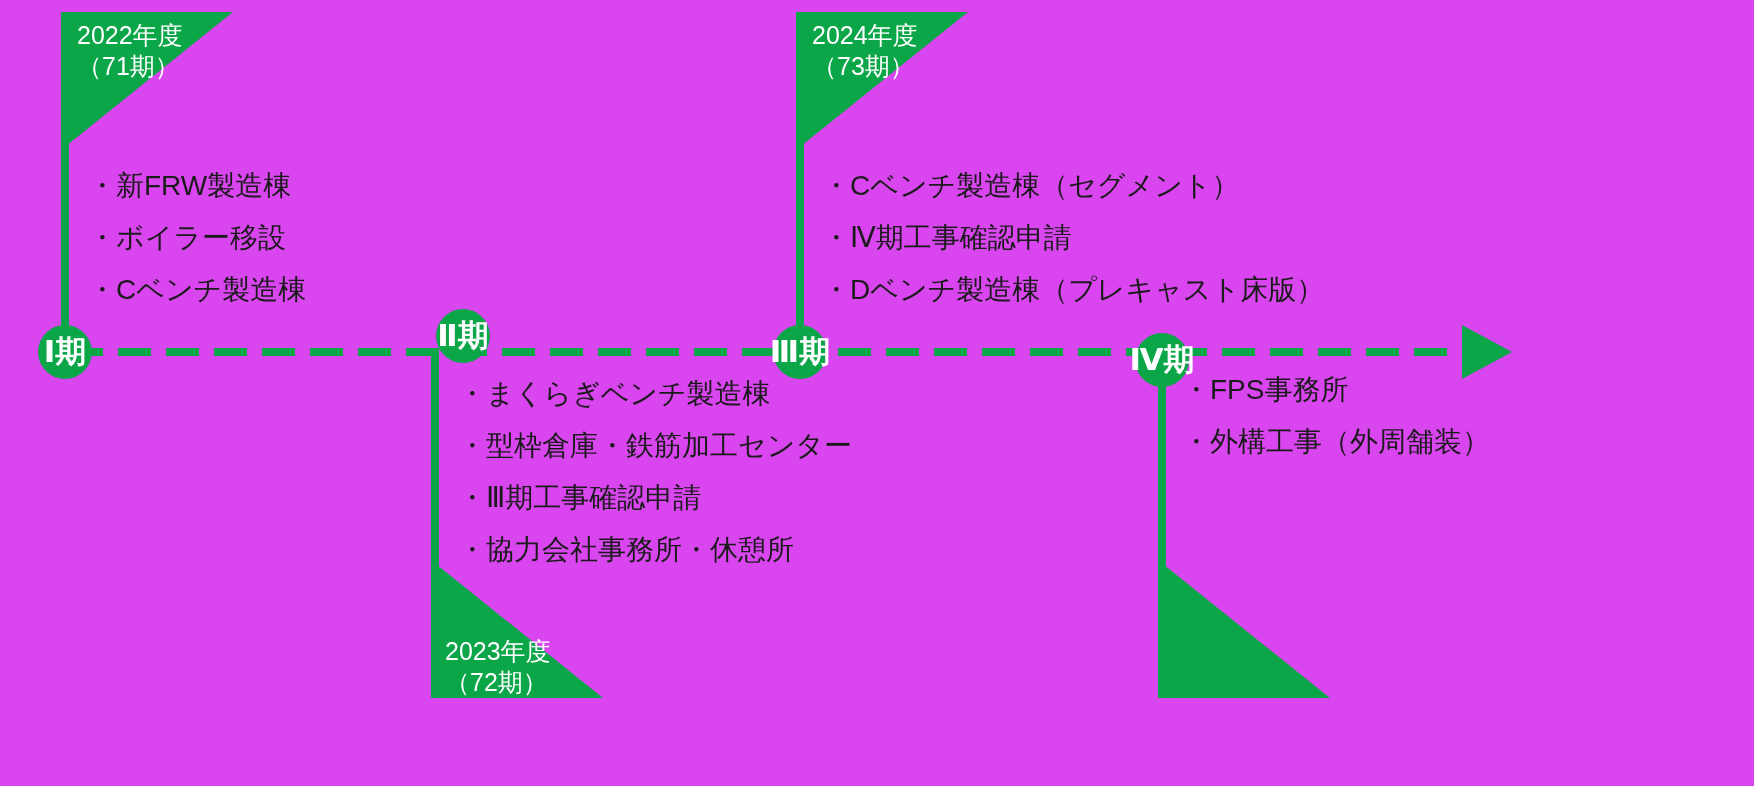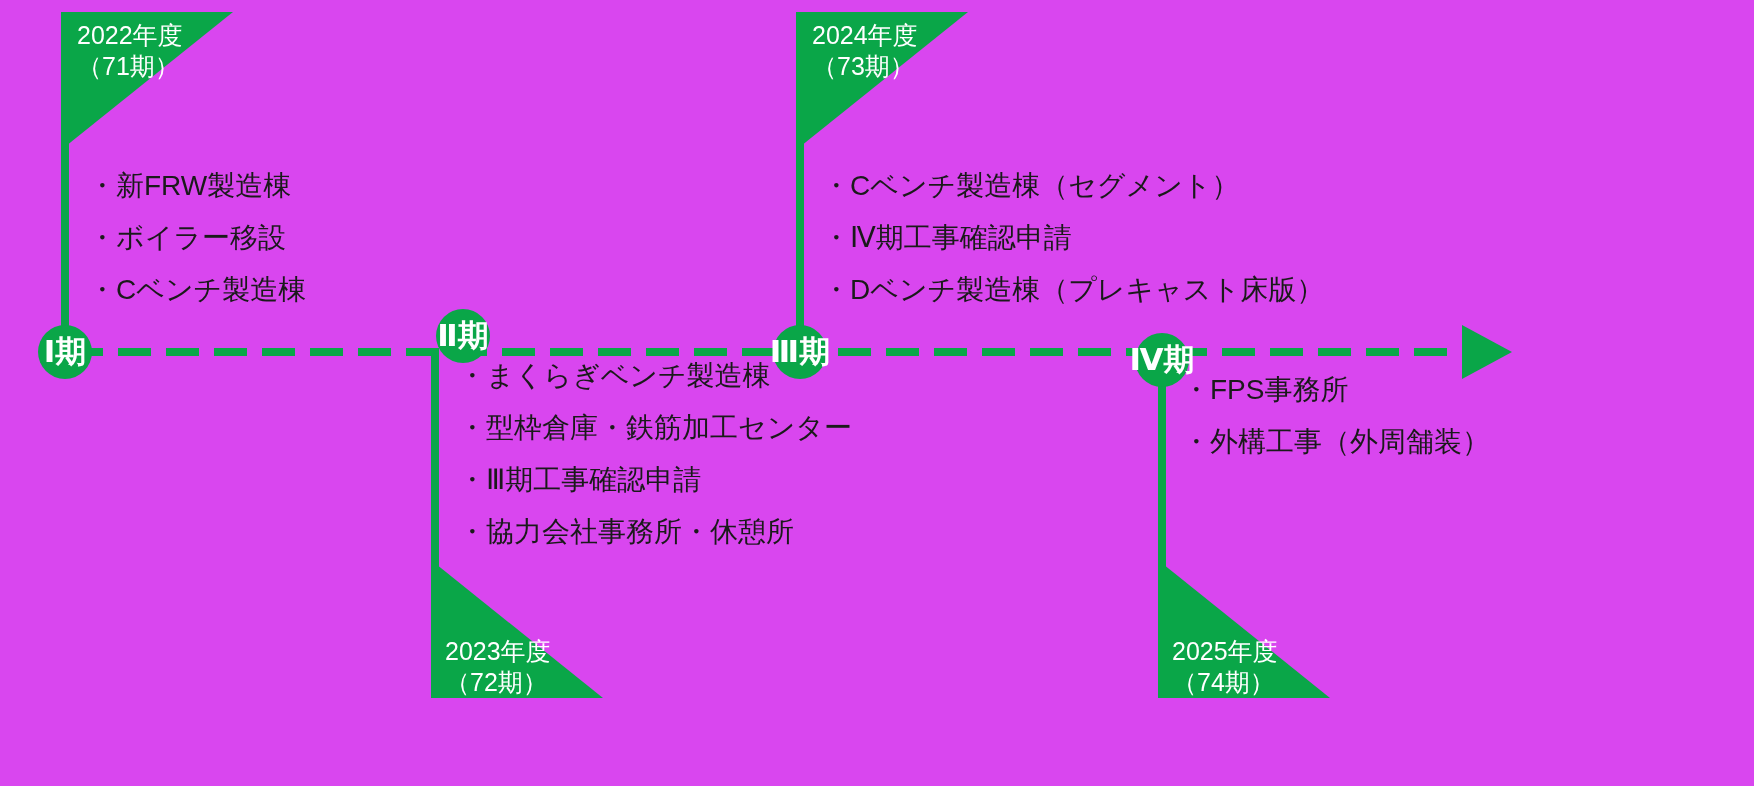--- a/index.html
+++ b/index.html
@@ -104,21 +104,21 @@
   <div class="node" style="left:38px; top:325px;">
     <span>Ⅰ期</span>
   </div>
 
   <div class="stem" style="left:431px; top:352px; height:215px;"></div>
   <div class="flag flag-down" style="left:431px; top:560px;"></div>
   <div class="flag-label" style="left:445px; top:636px;">
     <div>2023年度</div>
     <div>（72期）</div>
   </div>
-  <div class="items" style="left:458px; top:352px;font-family:Liberation Mono, monospace;">
+  <div class="items" style="left:458px; top:368px;">
     <div class="item">・まくらぎベンチ製造棟</div>
     <div class="item">・型枠倉庫・鉄筋加工センター</div>
     <div class="item">・Ⅲ期工事確認申請</div>
     <div class="item">・協力会社事務所・休憩所</div>
   </div>
   <div class="node" style="left:408px; top:309px;margin-left:28px;">
     <span>Ⅱ期</span>
   </div>
 
   <div class="stem" style="left:796px; top:140px; height:212px;"></div>
@@ -131,24 +131,20 @@
     <div class="item">・Cベンチ製造棟（セグメント）</div>
     <div class="item">・Ⅳ期工事確認申請</div>
     <div class="item">・Dベンチ製造棟（プレキャスト床版）</div>
   </div>
   <div class="node" style="left:773px; top:325px;text-align:right;">
     <span>Ⅲ期</span>
   </div>
 
   <div class="stem" style="left:1158px; top:352px; height:215px;"></div>
   <div class="flag flag-down" style="left:1158px; top:560px;"></div>
-  <div class="flag-label" style="left:1172px; top:636px;">
-    <div>2025年度</div>
-    <div>（74期）</div>
-  </div>
   <div class="items" style="left:1182px; top:364px;">
     <div class="item">・FPS事務所</div>
     <div class="item">・外構工事（外周舗装）</div>
   </div>
   <div class="node" style="left:1135px; top:333px;">
     <span>Ⅳ期</span>
   </div>
 
 </div>
 

